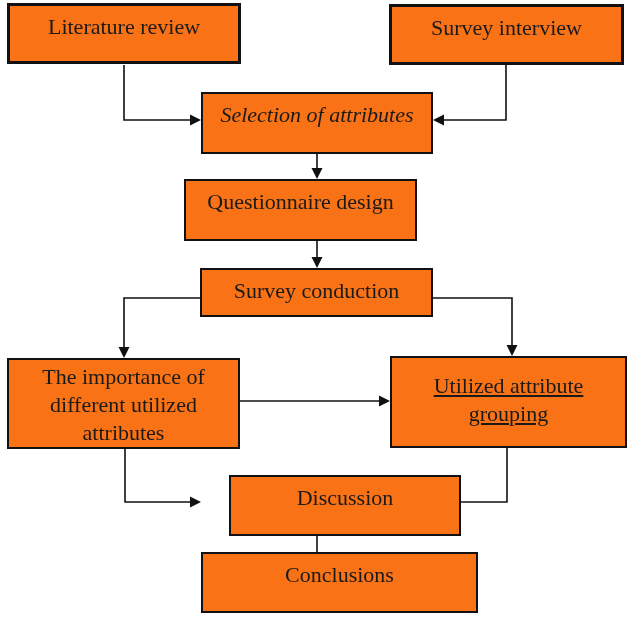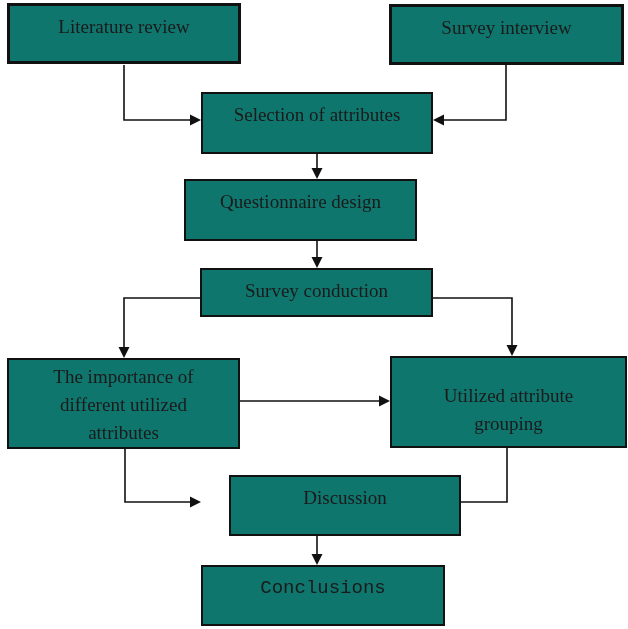--- a/index.html
+++ b/index.html
@@ -19,40 +19,40 @@
     position: absolute;
     left: 0;
     top: 0;
     width: 628px;
     height: 629px;
   }
   .node {
     position: absolute;
     box-sizing: border-box;
     border: 2px solid #111111;
-    background: #0f766e;
+    background: #f97316;
     color: #1a1a1a;
     text-align: center;
-    font-size: 19px;
+    font-size: 22px;
     line-height: 28px;
     padding-top: 7px;
     white-space: pre-line;
   }
   .node.thick { border-width: 3px; }
 
   
   #node-literature-review          { left: 7px;   top: 3px;   width: 234px; height: 61px; }
   #node-expert-interview           { left: 389px; top: 4px;   width: 235px; height: 61px; }
-  #node-selection-of-attributes    { left: 201px; top: 92px;  width: 232px; height: 62px; }
+  #node-selection-of-attributes    { left: 201px; top: 92px;  width: 232px; height: 62px; font-style: italic; }
   #node-questionnaire-design       { left: 184px; top: 179px; width: 233px; height: 62px; }
   #node-survey-conduction          { left: 200px; top: 268px; width: 233px; height: 49px; }
   #node-importance-of-attributes   { left: 7px;   top: 358px; width: 233px; height: 91px; padding-top: 3px; }
-  #node-utilized-attribute-grouping{ left: 390px; top: 356px; width: 237px; height: 92px; padding-top: 24px; }
+  #node-utilized-attribute-grouping{ left: 390px; top: 356px; width: 237px; height: 92px; padding-top: 14px; text-decoration: underline; }
   #node-discussion                 { left: 201px; top: 475px; width: 232px; height: 61px; margin-left: 28px; }
-  #node-conclusions                { left: 201px; top: 565px; width: 244px; height: 61px; font-family: Liberation Mono, monospace; }
+  #node-conclusions                { left: 201px; top: 552px; width: 277px; height: 61px; }
 
   .edge-line {
     fill: none;
     stroke: #111111;
     stroke-width: 1.6;
   }
   .edge-head {
     fill: #111111;
     stroke: none;
   }

